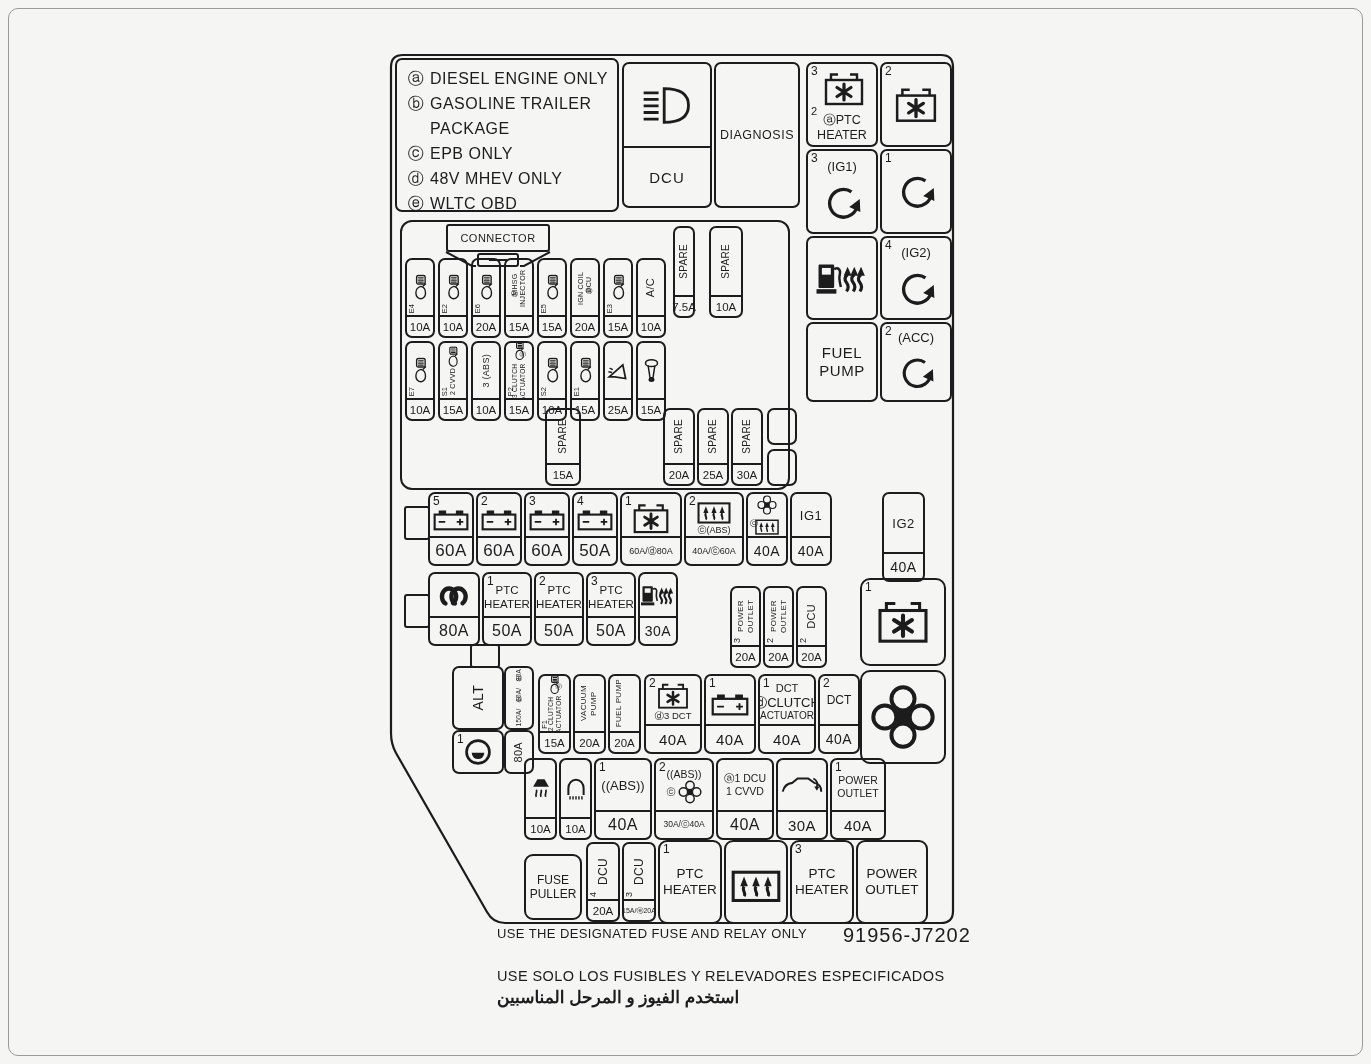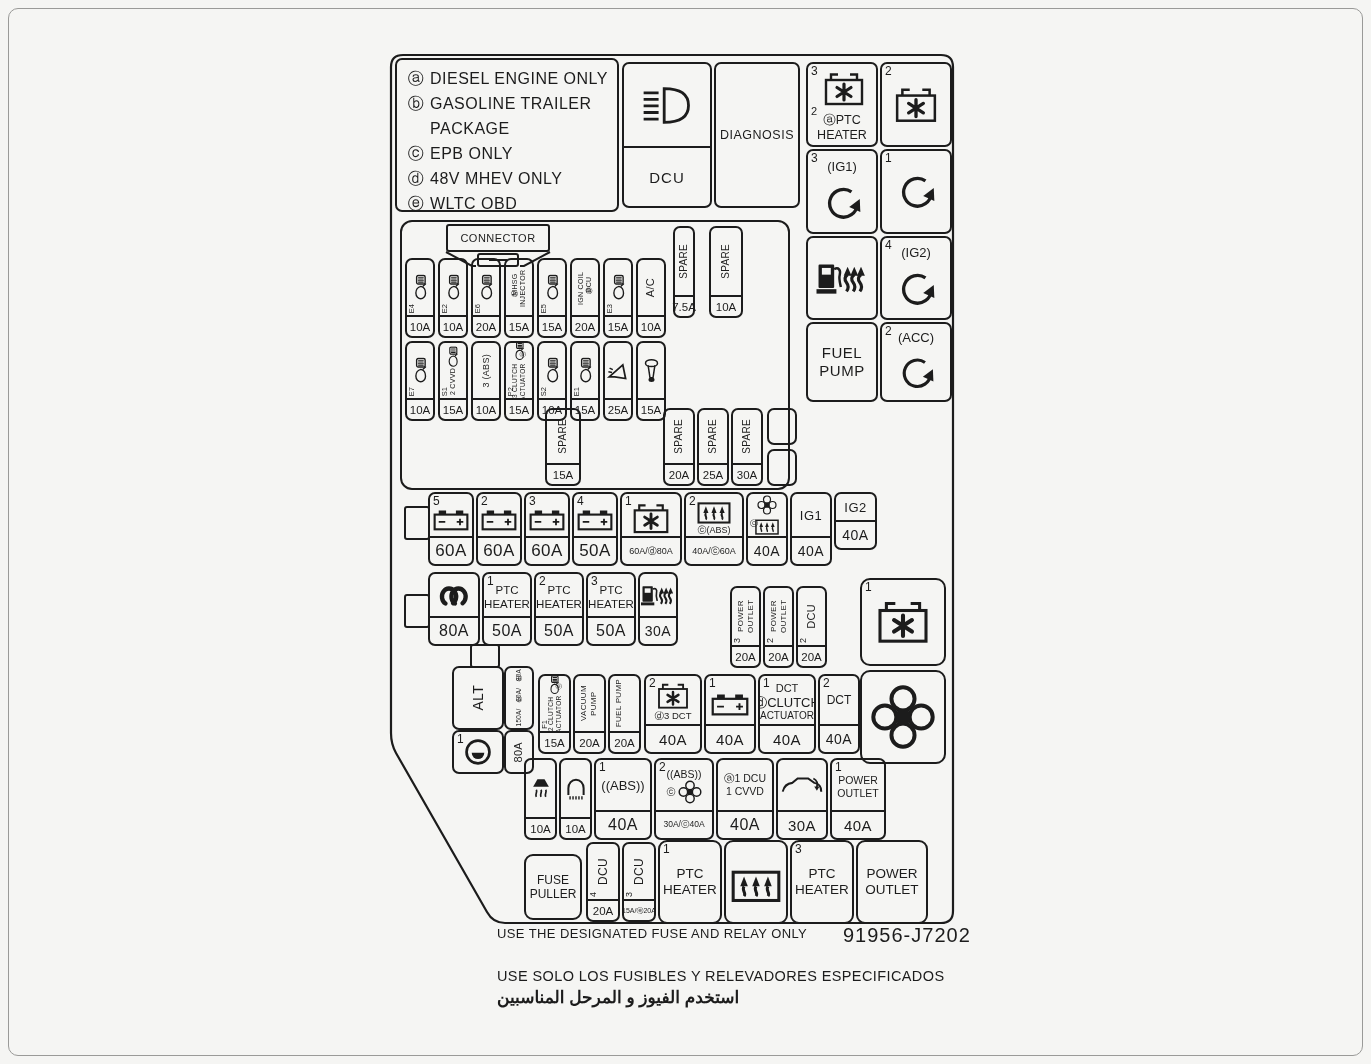--- a/index.html
+++ b/index.html
@@ -519,21 +519,21 @@
         </svg>
       </div>
       <div class="amp amp-l" style="font-size:14px">40A</div>
     </div>
 <div class="b cell" style="left:790px;top:492px;width:42px;height:74px">
       <div class="bay">
         <span style="font-size:13px;letter-spacing:.5px">IG1</span>
       </div>
       <div class="amp amp-l" style="font-size:14px">40A</div>
     </div>
-<div class="b cell" style="left:834px;top:492px;width:43px;height:58px">
+<div class="b cell" style="left:882px;top:492px;width:43px;height:90px">
       <div class="bay">
         <span style="font-size:13px;letter-spacing:.5px">IG2</span>
       </div>
       <div class="amp amp-l" style="font-size:14px">40A</div>
     </div>
 
 <div class="b cell" style="left:428px;top:572px;width:52px;height:74px">
       <div class="bay">
         <svg class="ic" width="36" height="26" viewBox="0 0 38 26">
           <use href="#s-glow"></use>

